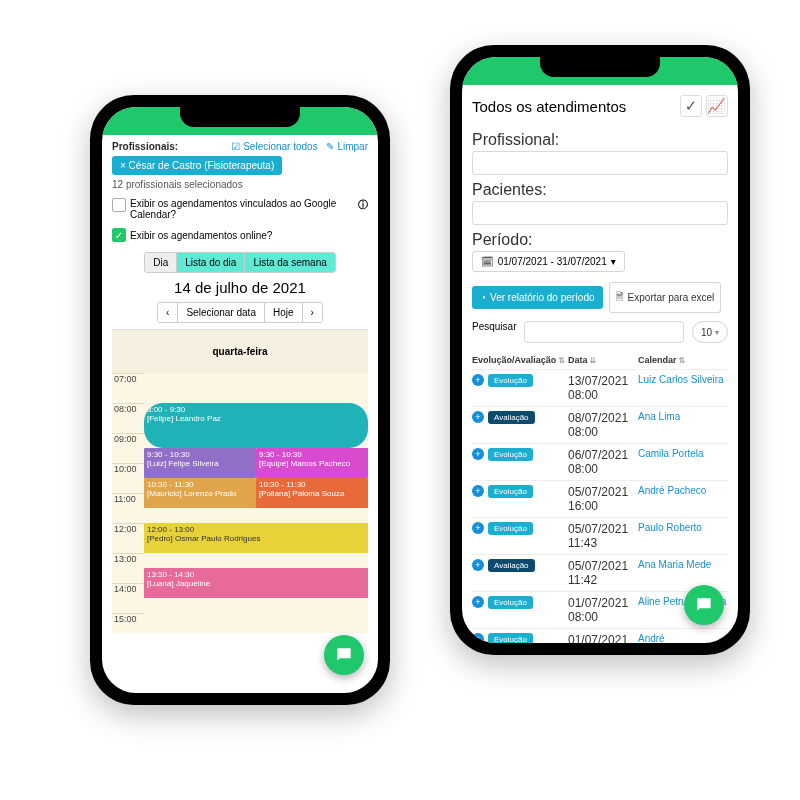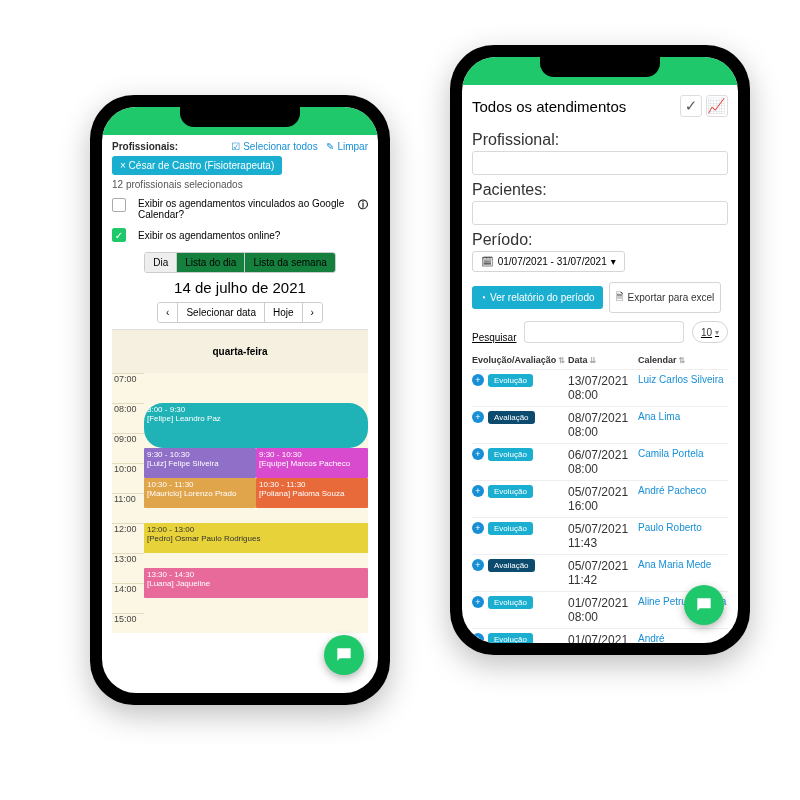--- a/index.html
+++ b/index.html
@@ -30,37 +30,37 @@
     border-radius: 34px;
     overflow: hidden;
     font-size: 10px;
     position: relative;
     display: flex; flex-direction: column;
   }
   .topbar {
     height: 28px; background: #1fc96b;
   }
   .content { flex: 1; overflow: hidden; padding: 6px 10px; }
-  .row { display: flex; align-items: center; gap: 12px; }
+  .row { display: flex; align-items: center; gap: 4px; }
   .label { font-weight: 600; color: #2b2b2b; }
   .linkish { color: #168fd6; font-size: 10px; display: inline-flex; align-items: center; gap: 3px; }
 
   .chip {
     display: inline-block; background: #1aaed1; color: #fff;
     padding: 4px 8px; border-radius: 3px; font-size: 10px; margin: 4px 0;
   }
   .muted { color: #555; font-size: 10px; }
   .checkbox {
     width: 14px; height: 14px; border: 1px solid #aaa; display: inline-flex;
     align-items: center; justify-content: center; border-radius: 2px;
     background: #fff; flex: none;
   }
   .checkbox.checked { background: #1fc96b; border-color: #1fc96b; color: #fff; }
   .seg { display: inline-flex; border: 1px solid #ccc; border-radius: 3px; overflow: hidden; }
-  .seg > div { padding: 4px 8px; border-right: 1px solid #ccc; background: #15803d; }
+  .seg > div { padding: 4px 8px; border-right: 1px solid #ccc; background: #5eead4; }
   .seg > div:last-child { border-right: none; }
   .seg > div.active { background: #eee; }
   .date-title { text-align: center; font-size: 15px; font-weight: 400; margin: 6px 0; }
   .pager { display: inline-flex; border: 1px solid #ccc; border-radius: 3px; overflow: hidden; margin: 0 auto 6px; }
   .pager > div { padding: 4px 8px; border-right: 1px solid #ccc; background: #fff; }
   .pager > div:last-child { border-right: none; }
 
   .cal-day {
     background: #f5f0e0; border-top: 1px solid #ddd; text-align: center;
     font-weight: 600; padding: 16px 0;
@@ -92,21 +92,21 @@
     font-size: 10px; margin-top: 2px;
   }
   .btn-primary {
     background: #1aaed1; color: #fff; padding: 6px 8px; border-radius: 3px; font-size: 10px;
     display: inline-flex; align-items: center; gap: 4px;
   }
   .btn-light {
     background: #fff; border: 1px solid #d5d5d5; color: #333; padding: 6px 6px;
     border-radius: 3px; font-size: 10px; display: inline-flex; align-items: center; gap: 4px;
   }
-  .search-row { display: flex; align-items: flex-end; gap: 8px; margin-top: 8px; text-decoration: underline; }
+  .search-row { display: flex; align-items: flex-start; gap: 8px; margin-top: 8px; }
   .search-row .field-input { flex: 1; height: 22px; margin: 0; }
   .pgsize { width: 36px; height: 22px; border: 1px solid #d5d5d5; border-radius: 11px;
     display: flex; align-items: center; justify-content: center; gap: 3px; font-size: 10px; color: #333; }
 
   .thead { display: flex; margin-top: 8px; font-size: 9px; color: #333; font-weight: 600; }
   .thead > div { padding: 4px 0; }
   .col-ev { width: 96px; }
   .col-dt { width: 70px; }
   .col-pa { flex: 1; }
 

